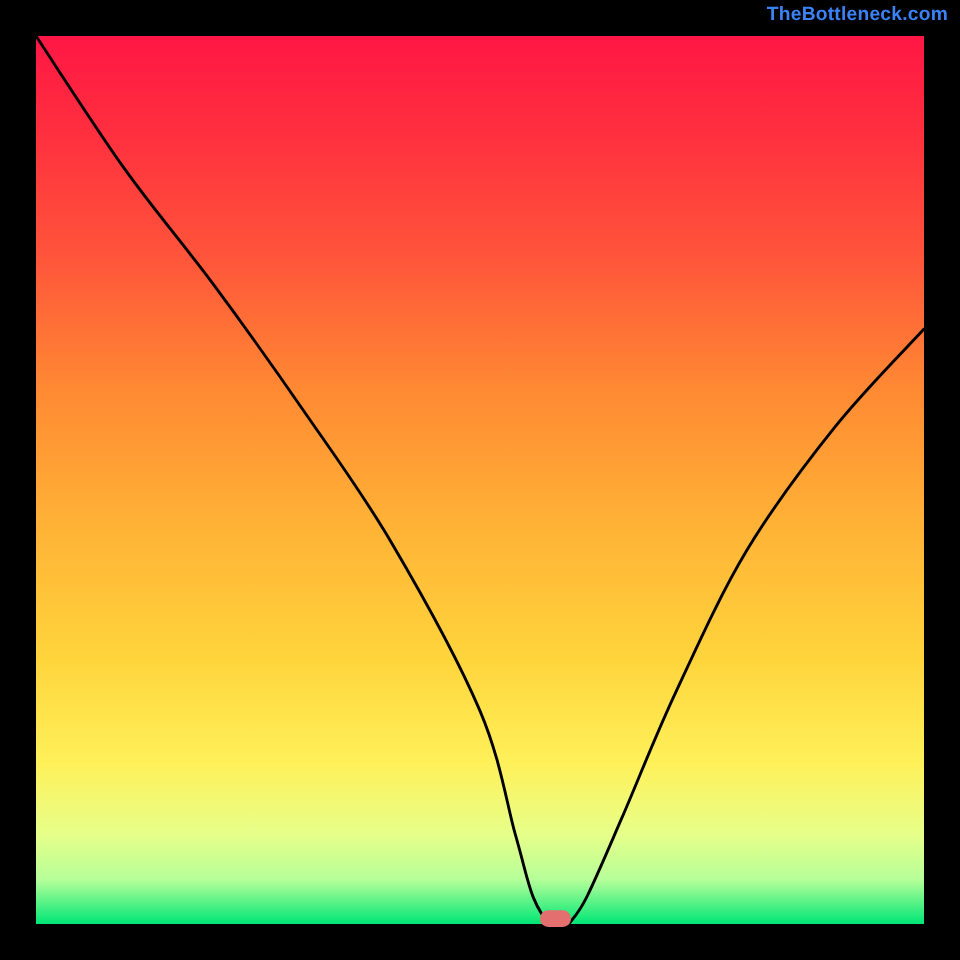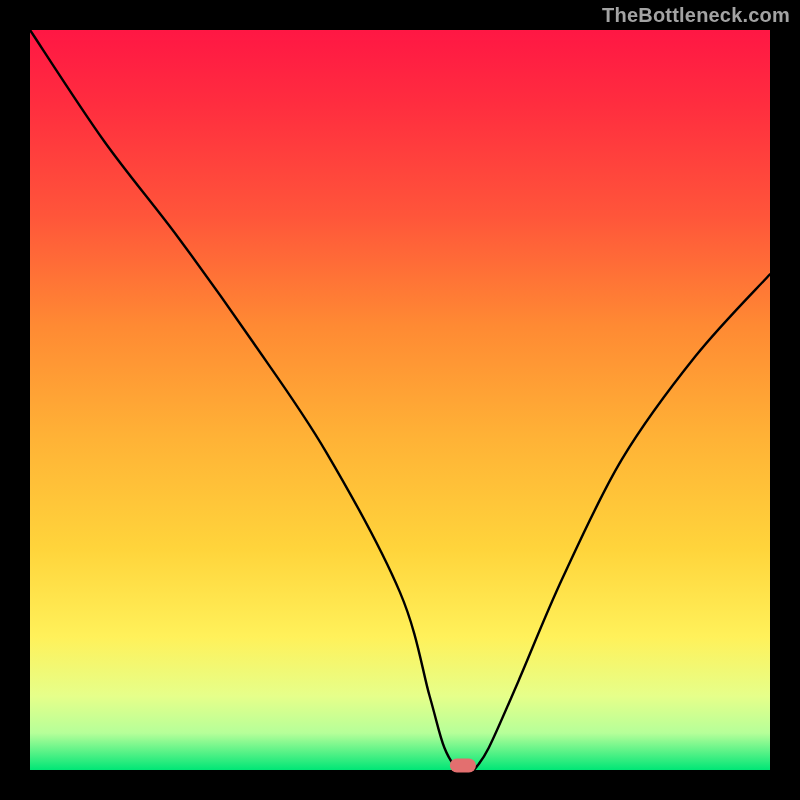--- a/index.html
+++ b/index.html
@@ -13,22 +13,22 @@
   }
   .stage {
     position: relative;
     width: 800px;
     height: 800px;
   }
   .watermark {
     position: absolute;
     top: 4px;
     right: 10px;
-    color: #a3a3a3;
-    font-size: 20px;
+    color: #3b82f6;
+    font-size: 16px;
     font-weight: 600;
     letter-spacing: 0.2px;
     user-select: none;
     text-align: center;
   }
   svg {
     display: block;
   }
 </style>
 </head>

